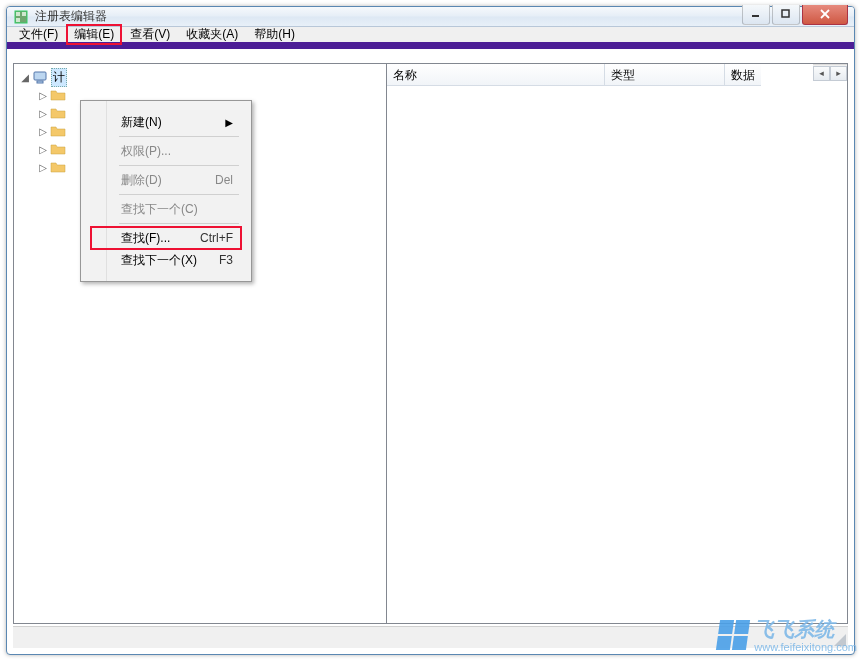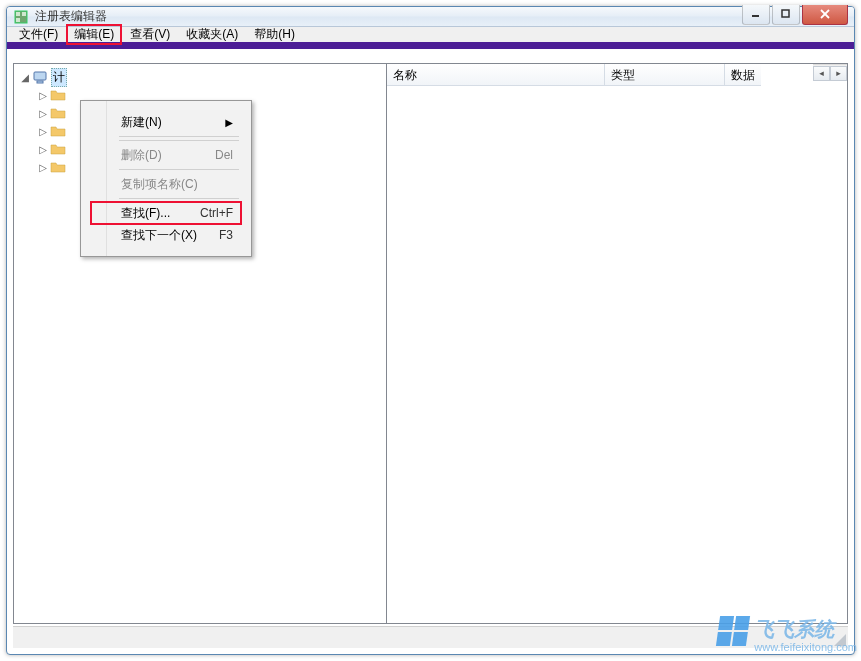--- a/index.html
+++ b/index.html
@@ -98,21 +98,21 @@
   .statusbar {
     position:absolute; left:6px; right:6px; bottom:6px; height:22px;
     background:#f0f0f0; border-top:1px solid #d0d0d0;
     font-size:12px; display:flex; align-items:center; padding-left:6px;
   }
   .resize-grip { position:absolute; right:2px; bottom:2px; width:14px; height:14px; }
   .resize-grip::before { content:""; position:absolute; right:0; bottom:0; width:0; height:0;
     border-style:solid; border-width:0 0 12px 12px; border-color:transparent transparent #c2c8cf transparent; }
 
   .watermark {
-    position:absolute; right:4px; bottom:8px; display:flex; align-items:flex-start;
+    position:absolute; right:4px; bottom:8px; display:flex; align-items:center;
     font-size:20px; font-style:italic; font-weight:bold; color:#7fb9e8;
     opacity:0.9; pointer-events:none;
   }
   .watermark .logo-sq { display:grid; grid-template-columns:14px 14px; grid-template-rows:14px 14px; gap:2px; margin-right:6px; transform:skewX(-8deg); }
   .watermark .logo-sq div { background:#4aa0e8; }
   .watermark small { display:block; font-size:11px; font-style:normal; font-weight:normal; color:#7fb9e8; margin-top:-2px; }
 
   .folder-icon { fill:#f4c869; stroke:#caa23f; stroke-width:0.5; }
   .computer-icon rect { fill:#bcd6f0; stroke:#5577aa; }
 </style>
@@ -228,28 +228,31 @@
     <div class="resize-grip"></div>
   </div>
 
   <div class="dropdown">
     <div class="iconcol"></div>
     <div class="dd-item">
       <span>新建(N)</span>
       <span class="sub-arrow">▶</span>
     </div>
     <div class="dd-sep"></div>
+    <div class="dd-item disabled">
+      <span>权限(P)...</span>
+    </div>
     <div class="dd-sep"></div>
     <div class="dd-item disabled">
       <span>删除(D)</span>
       <span class="shortcut">Del</span>
     </div>
     <div class="dd-sep"></div>
     <div class="dd-item disabled">
-      <span>复制项名称(C)</span>
+      <span>查找下一个(C)</span>
     </div>
     <div class="dd-sep"></div>
     <div class="dd-item highlighted">
       <span>查找(F)...</span>
       <span class="shortcut">Ctrl+F</span>
     </div>
     <div class="dd-item">
       <span>查找下一个(X)</span>
       <span class="shortcut">F3</span>
     </div>

